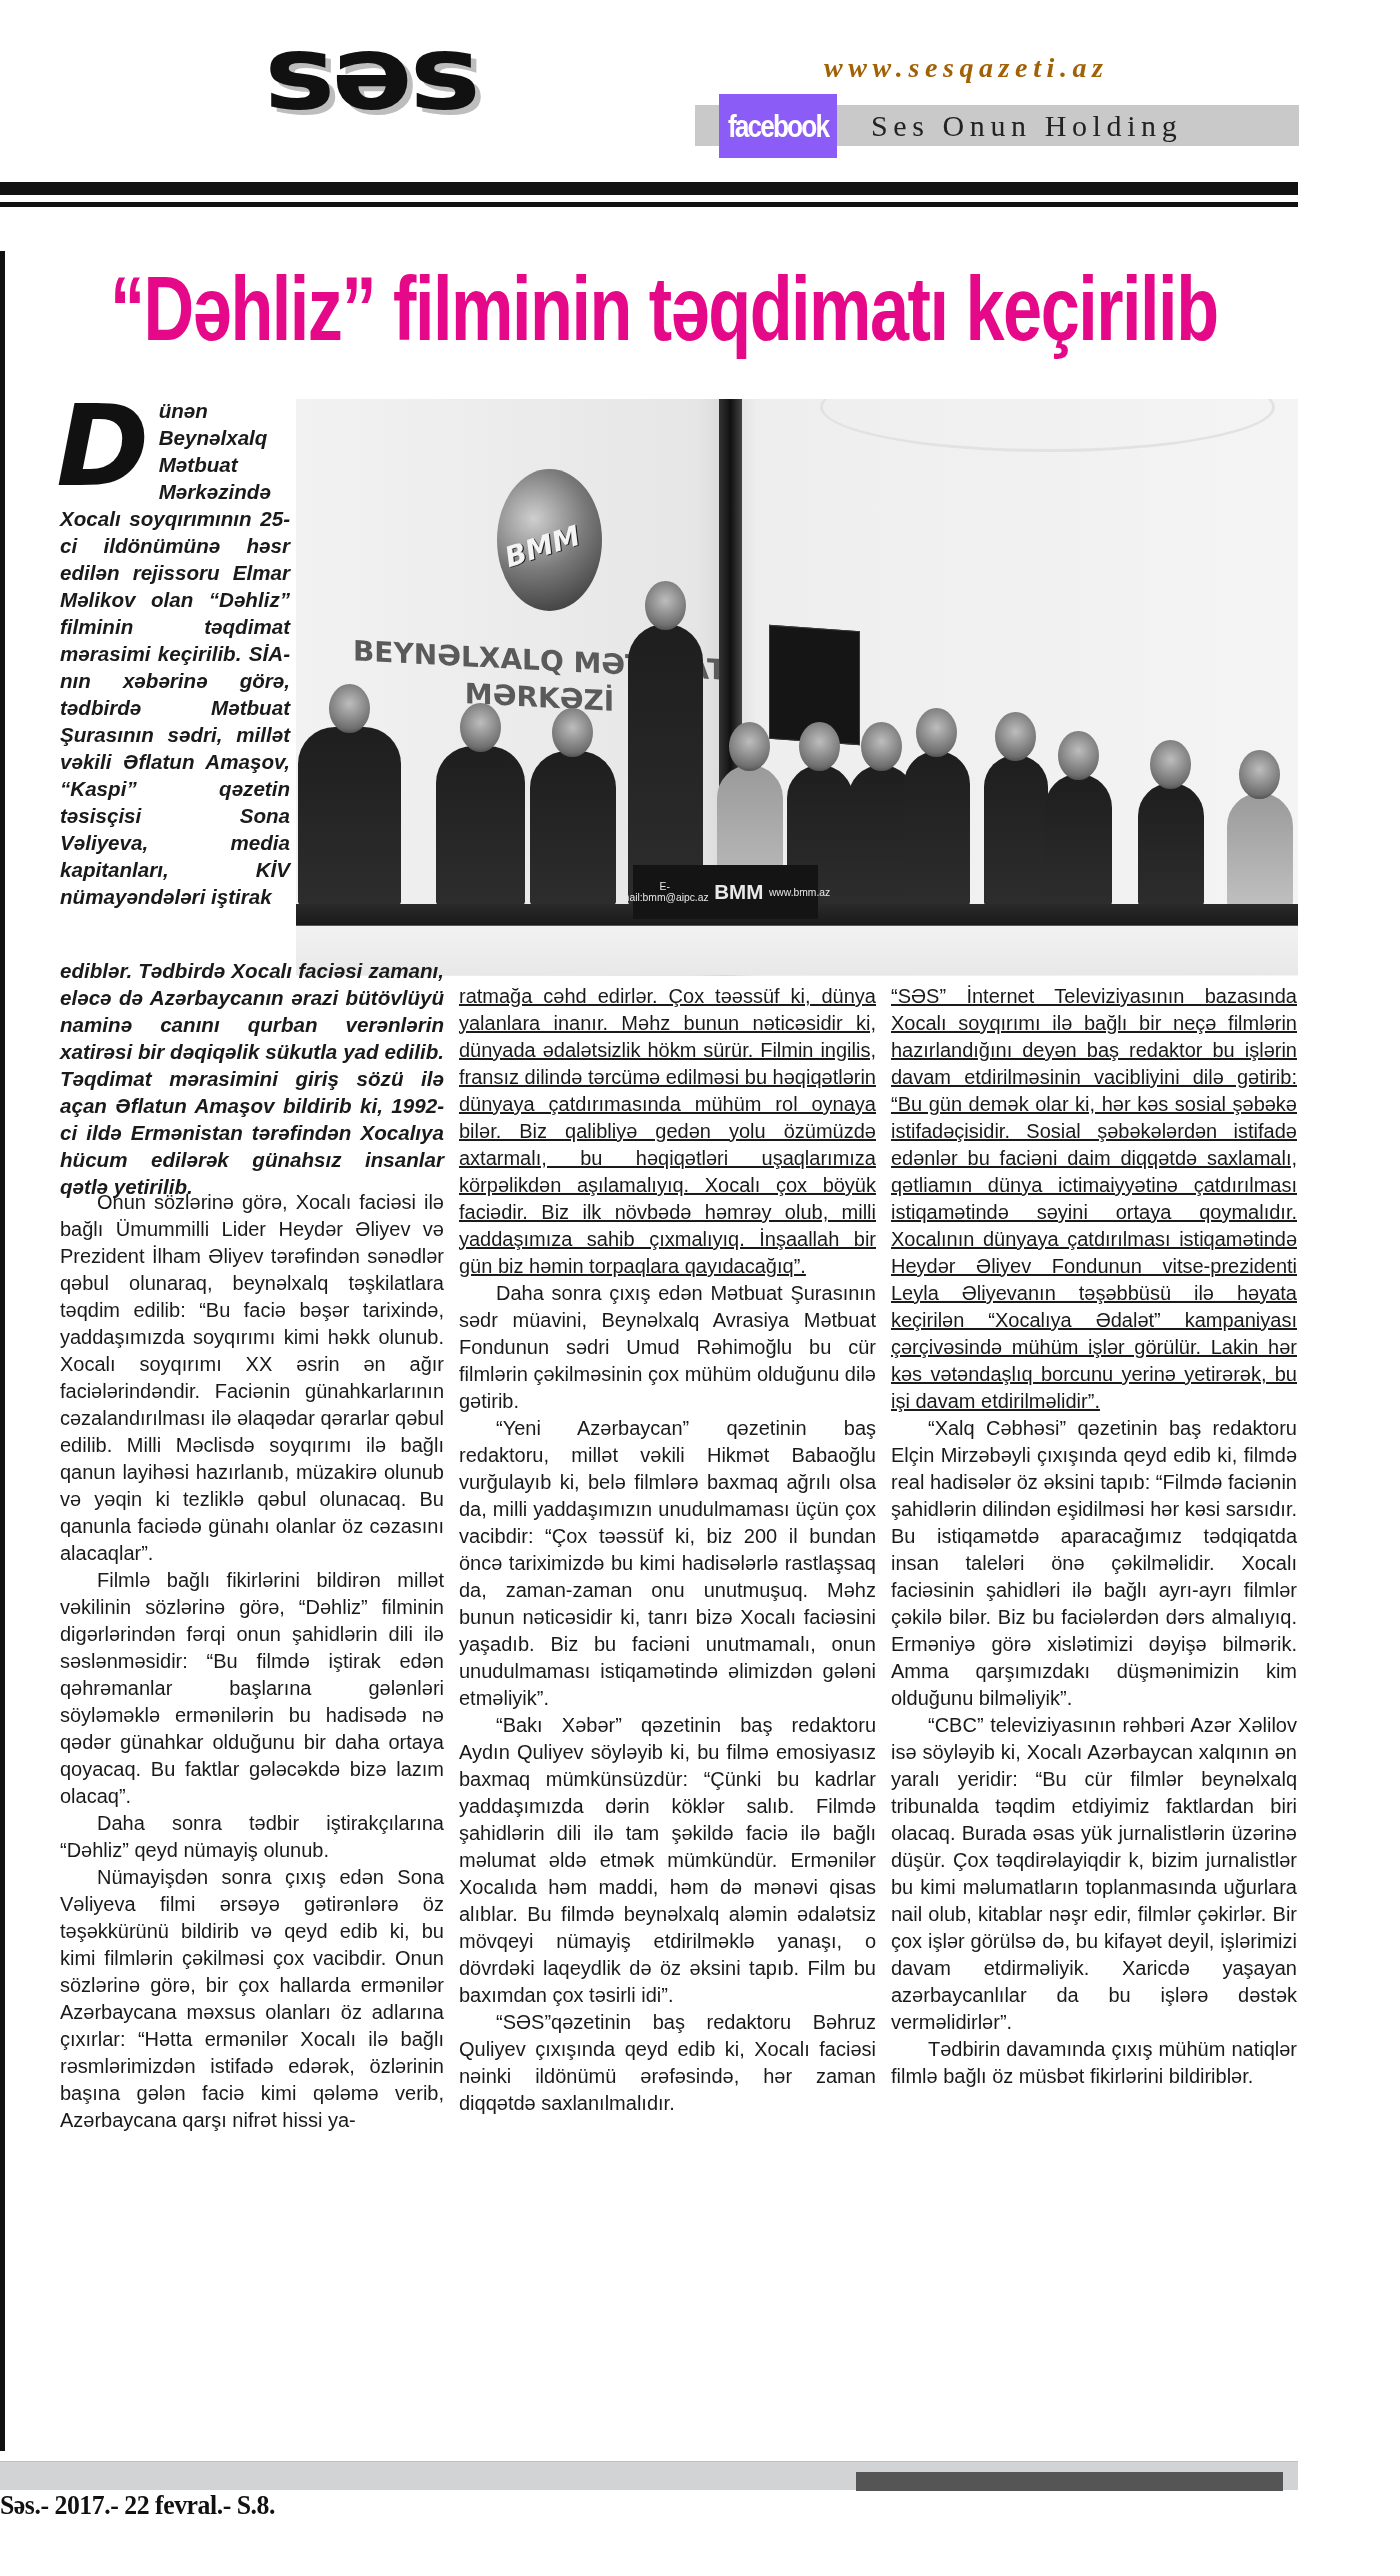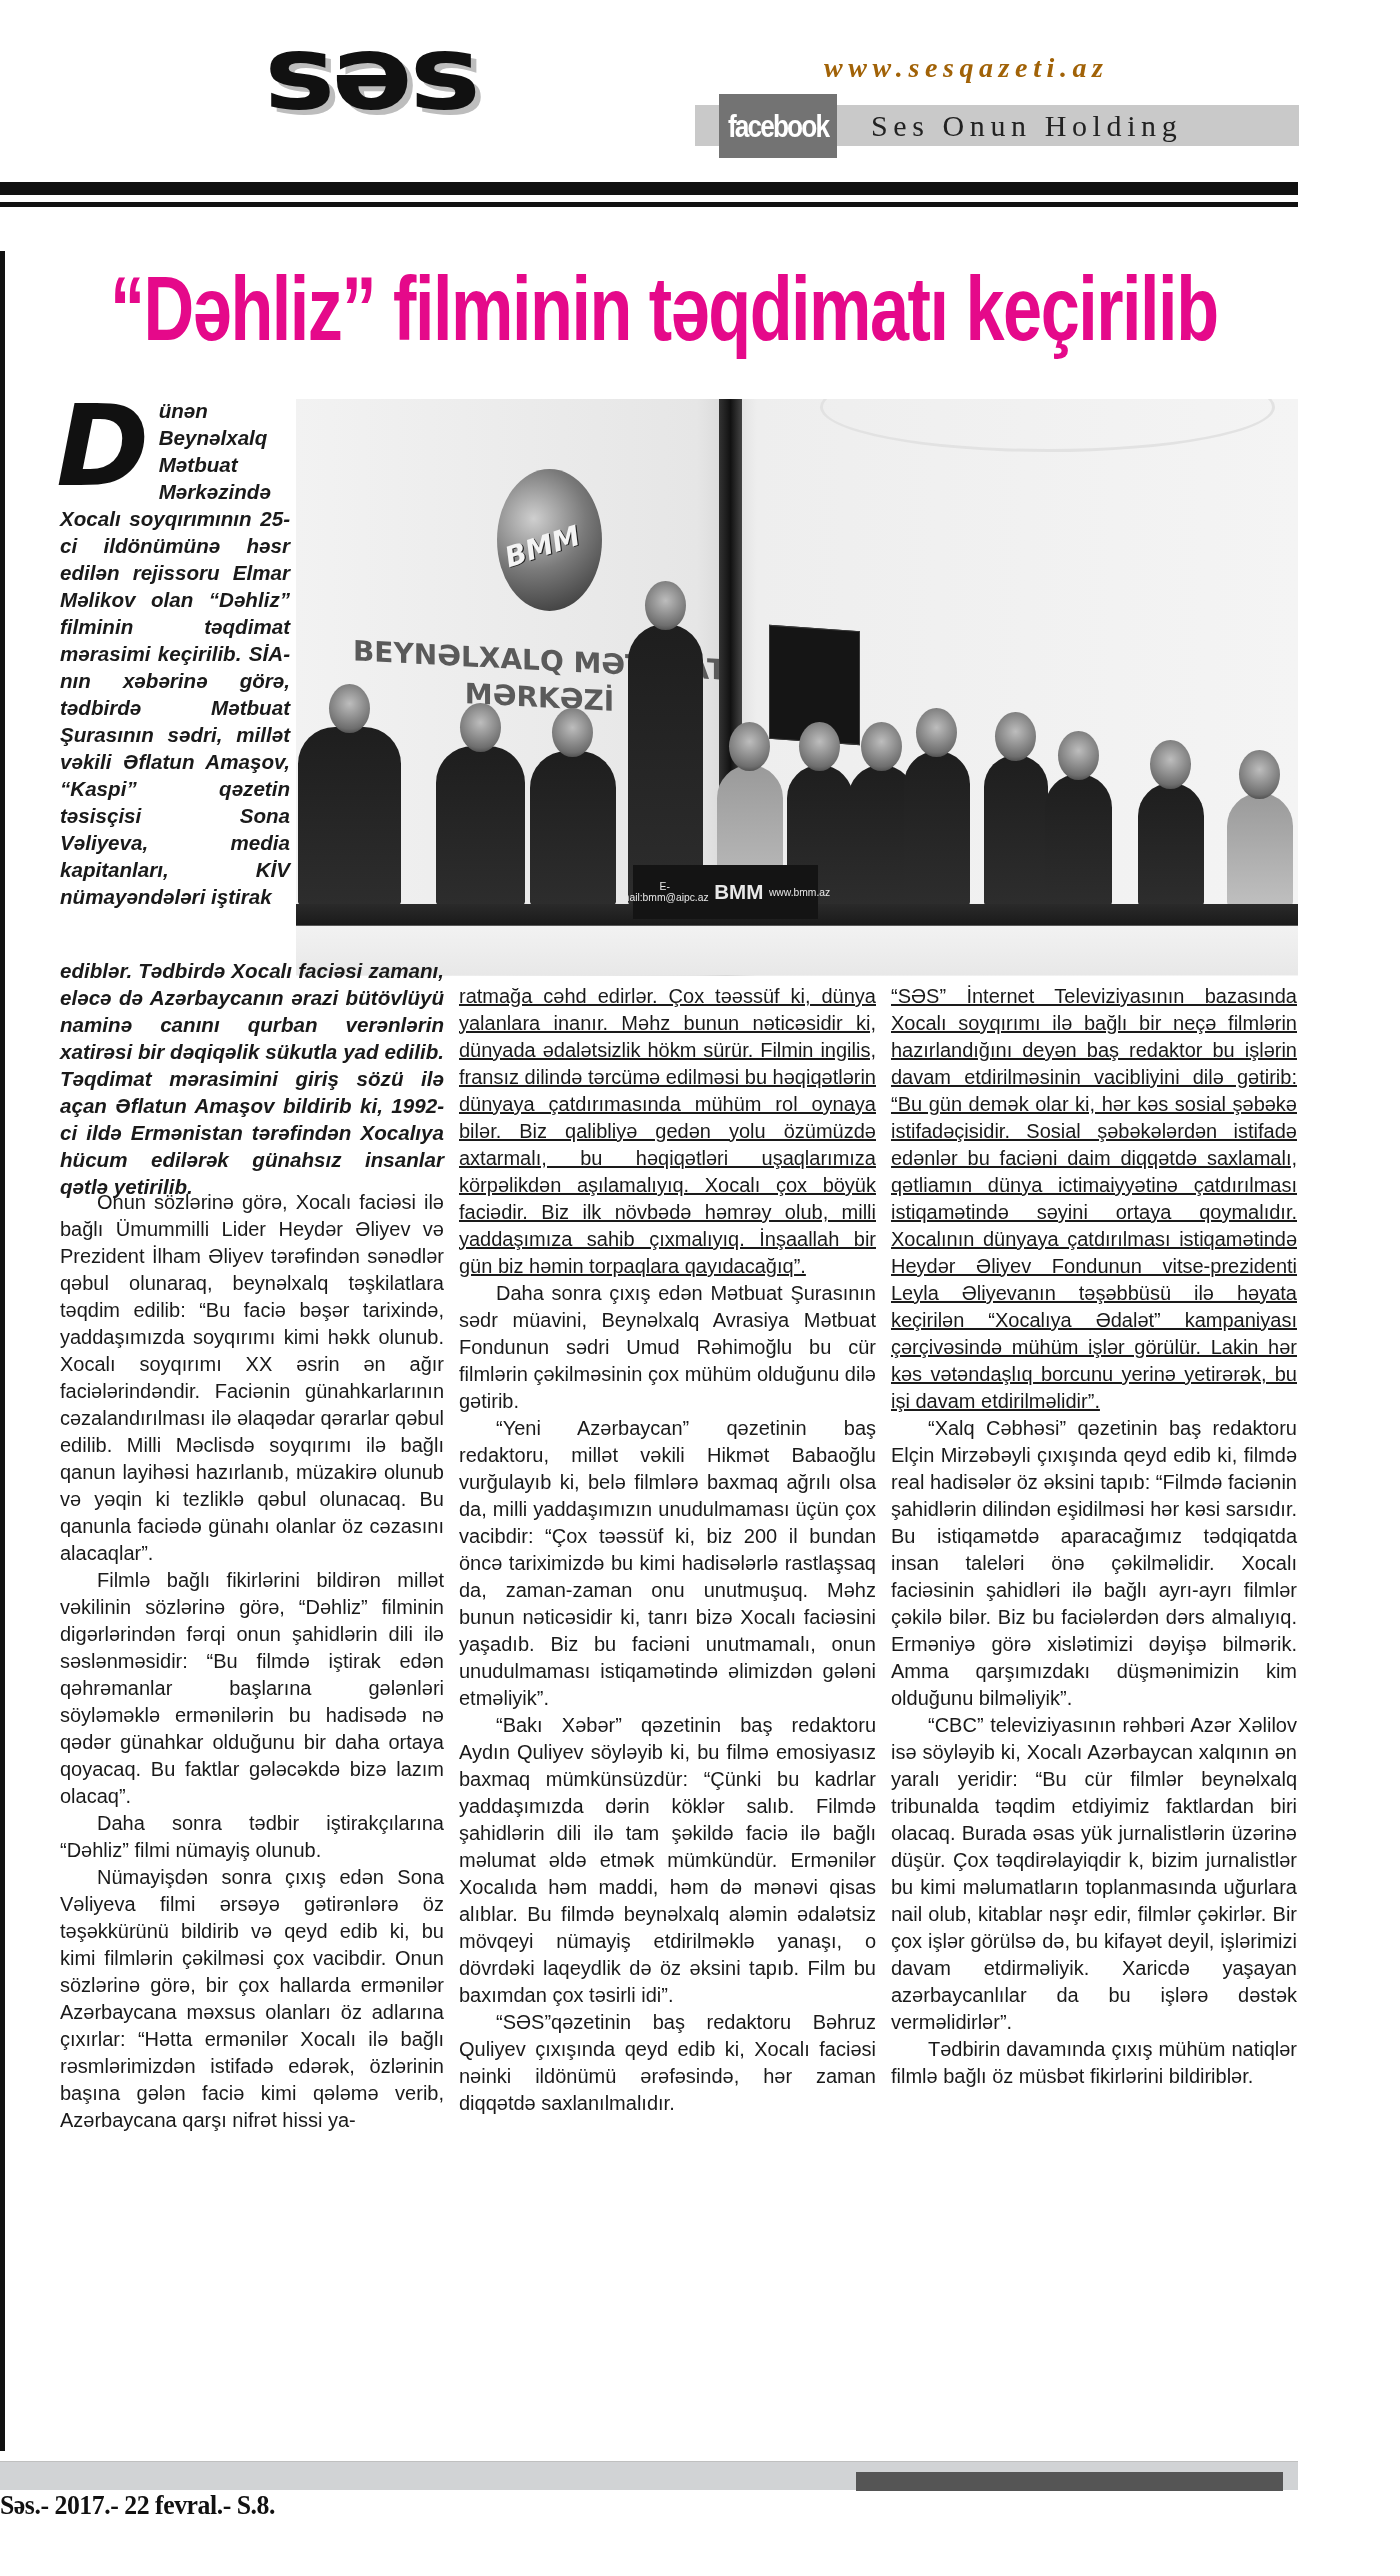--- a/index.html
+++ b/index.html
@@ -2,21 +2,21 @@
 <html style="font-size:15px"><head>
 <meta charset="utf-8">
 <style>
   html,body{margin:0;padding:0;background:#ffffff;}
   body{width:1400px;height:2576px;position:relative;overflow:hidden;font-family:"Liberation Sans",sans-serif;color:#1a1a1a;}
   .abs{position:absolute;}
   
   #logo{left:264px;top:26px;width:243px;height:122px;font-family:"DejaVu Sans",sans-serif;font-weight:900;font-size:120px;line-height:112px;letter-spacing:-3.7px;color:#111;text-shadow:5.6px 5.6px 0 #bdbdbd;transform:scaleY(0.86);transform-origin:left top;}
   #site-url{left:824px;top:52px;width:393px;font-family:Liberation Serif, serif;font-style:italic;font-weight:bold;font-size:28px;letter-spacing:5.6px;color:#a16207;}
   #holding-bar{left:695px;top:105px;width:604px;height:41px;background:#c9c9c9;}
-  #facebook-badge{left:719px;top:94px;width:118px;height:64px;background:#737373;color:#fff;font-family:"Liberation Sans",sans-serif;font-weight:bold;font-size:32px;letter-spacing:-2.3px;display:flex;align-items:center;justify-content:center;}
+  #facebook-badge{left:719px;top:94px;width:118px;height:64px;background:#8b5cf6;color:#fff;font-family:"Liberation Sans",sans-serif;font-weight:bold;font-size:32px;letter-spacing:-2.3px;display:flex;align-items:center;justify-content:center;}
   #facebook-badge span{display:inline-block;transform:scaleX(0.82);}
   #holding-name{left:871px;top:107px;font-family:"Liberation Serif",serif;font-size:30px;letter-spacing:5.6px;color:#222;line-height:37px;}
   #rule-thick{left:0;top:182px;width:1298px;height:13px;background:#111;}
   #rule-thin{left:0;top:202px;width:1298px;height:4.7px;background:#111;}
   #side-bar{left:0;top:251px;width:4.7px;height:2200px;background:#111;}
   
   #headline{left:110px;top:253px;width:1123px;font-family:"Liberation Sans",sans-serif;font-weight:bold;font-size:90px;color:#e5098a;letter-spacing:-1.9px;white-space:nowrap;transform:scaleX(0.78);transform-origin:left top;line-height:112px;}
   
   #photo{left:296px;top:399px;width:1002px;height:577px;overflow:hidden;background:linear-gradient(90deg,#f2f2f2 0%,#e6e6e6 40%,#d9d9d9 43%,#eeeeee 46%,#f4f4f4 100%);}
   #photo .pillar{position:absolute;left:423px;top:0;width:22.5px;height:412px;background:linear-gradient(90deg,#333,#111,#444);}
@@ -93,21 +93,21 @@
 </div>
 
 <div class="abs" id="intro-narrow">
   <span id="dropcap">D</span><span>ünən Beynəlxalq Mətbuat Mərkəzində Xocalı soyqırımının 25-ci ildönümünə həsr edilən rejissoru Elmar Məlikov olan “Dəhliz” filminin təqdimat mərasimi keçirilib. SİA-nın xəbərinə görə, tədbirdə Mətbuat Şurasının sədri, millət vəkili Əflatun Amaşov, “Kaspi” qəzetin təsisçisi Sona Vəliyeva, media kapitanları, KİV nümayəndələri iştirak</span>
 </div>
 <div class="abs" id="intro-wide">ediblər. Tədbirdə Xocalı faciəsi zamanı, eləcə də Azərbaycanın ərazi bütövlüyü naminə canını qurban verənlərin xatirəsi bir dəqiqəlik sükutla yad edilib. Təqdimat mərasimini giriş sözü ilə açan Əflatun Amaşov bildirib ki, 1992-ci ildə Ermənistan tərəfindən Xocalıya hücum edilərək günahsız insanlar qətlə yetirilib.</div>
 
 <div class="col" id="col1">
   <p>Onun sözlərinə görə, Xocalı faciəsi ilə bağlı Ümummilli Lider Heydər Əliyev və Prezident İlham Əliyev tərəfindən sənədlər qəbul olunaraq, beynəlxalq təşkilatlara təqdim edilib: “Bu faciə bəşər tarixində, yaddaşımızda soyqırımı kimi həkk olunub. Xocalı soyqırımı XX əsrin ən ağır faciələrindəndir. Faciənin günahkarlarının cəzalandırılması ilə əlaqədar qərarlar qəbul edilib. Milli Məclisdə soyqırımı ilə bağlı qanun layihəsi hazırlanıb, müzakirə olunub və yəqin ki tezliklə qəbul olunacaq. Bu qanunla faciədə günahı olanlar öz cəzasını alacaqlar”.</p>
   <p>Filmlə bağlı fikirlərini bildirən millət vəkilinin sözlərinə görə, “Dəhliz” filminin digərlərindən fərqi onun şahidlərin dili ilə səslənməsidir: “Bu filmdə iştirak edən qəhrəmanlar başlarına gələnləri söyləməklə ermənilərin bu hadisədə nə qədər günahkar olduğunu bir daha ortaya qoyacaq. Bu faktlar gələcəkdə bizə lazım olacaq”.</p>
-  <p>Daha sonra tədbir iştirakçılarına “Dəhliz” filmi nümayiş olunub.</p>
+  <p>Daha sonra tədbir iştirakçılarına “Dəhliz” qeyd nümayiş olunub.</p>
   <p>Nümayişdən sonra çıxış edən Sona Vəliyeva filmi ərsəyə gətirənlərə öz təşəkkürünü bildirib və qeyd edib ki, bu kimi filmlərin çəkilməsi çox vacibdir. Onun sözlərinə görə, bir çox hallarda ermənilər Azərbaycana məxsus olanları öz adlarına çıxırlar: “Hətta ermənilər Xocalı ilə bağlı rəsmlərimizdən istifadə edərək, özlərinin başına gələn faciə kimi qələmə verib, Azərbaycana qarşı nifrət hissi ya-</p>
 </div>
 
 <div class="col" id="col2">
   <p class="noindent">ratmağa cəhd edirlər. Çox təəssüf ki, dünya yalanlara inanır. Məhz bunun nəticəsidir ki, dünyada ədalətsizlik hökm sürür. Filmin ingilis, fransız dilində tərcümə edilməsi bu həqiqətlərin dünyaya çatdırımasında mühüm rol oynaya bilər. Biz qalibliyə gedən yolu özümüzdə axtarmalı, bu həqiqətləri uşaqlarımıza körpəlikdən aşılamalıyıq. Xocalı çox böyük faciədir. Biz ilk növbədə həmrəy olub, milli yaddaşımıza sahib çıxmalıyıq. İnşaallah bir gün biz həmin torpaqlara qayıdacağıq”.</p>
   <p>Daha sonra çıxış edən Mətbuat Şurasının sədr müavini, Beynəlxalq Avrasiya Mətbuat Fondunun sədri Umud Rəhimoğlu bu cür filmlərin çəkilməsinin çox mühüm olduğunu dilə gətirib.</p>
   <p>“Yeni Azərbaycan” qəzetinin baş redaktoru, millət vəkili Hikmət Babaoğlu vurğulayıb ki, belə filmlərə baxmaq ağrılı olsa da, milli yaddaşımızın unudulmaması üçün çox vacibdir: “Çox təəssüf ki, biz 200 il bundan öncə tariximizdə bu kimi hadisələrlə rastlaşsaq da, zaman-zaman onu unutmuşuq. Məhz bunun nəticəsidir ki, tanrı bizə Xocalı faciəsini yaşadıb. Biz bu faciəni unutmamalı, onun unudulmaması istiqamətində əlimizdən gələni etməliyik”.</p>
   <p>“Bakı Xəbər” qəzetinin baş redaktoru Aydın Quliyev söyləyib ki, bu filmə emosiyasız baxmaq mümkünsüzdür: “Çünki bu kadrlar yaddaşımızda dərin köklər salıb. Filmdə şahidlərin dili ilə tam şəkildə faciə ilə bağlı məlumat əldə etmək mümkündür. Ermənilər Xocalıda həm maddi, həm də mənəvi qisas alıblar. Bu filmdə beynəlxalq aləmin ədalətsiz mövqeyi nümayiş etdirilməklə yanaşı, o dövrdəki laqeydlik də öz əksini tapıb. Film bu baxımdan çox təsirli idi”.</p>
   <p>“SƏS”qəzetinin baş redaktoru Bəhruz Quliyev çıxışında qeyd edib ki, Xocalı faciəsi nəinki ildönümü ərəfəsində, hər zaman diqqətdə saxlanılmalıdır.</p>
 </div>

